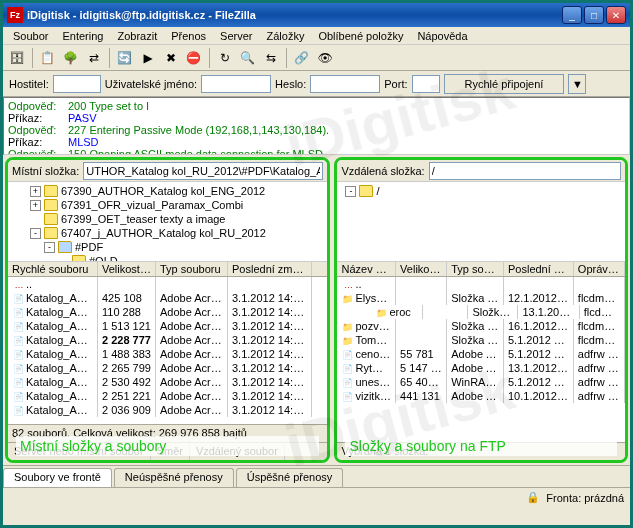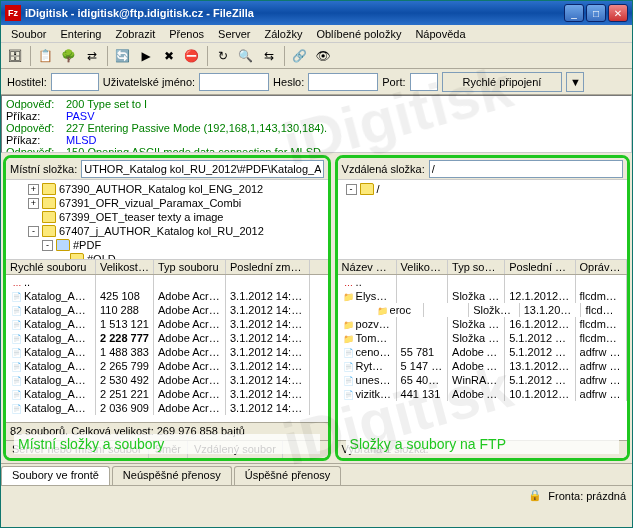--- a/index.html
+++ b/index.html
@@ -1,17 +1,17 @@
 <!DOCTYPE html>
 <html><head>
 <meta charset="utf-8">
 <style>
 * { margin:0; padding:0; box-sizing:border-box; font-family:Tahoma,Arial,sans-serif; font-size:11px; }
 body { background:#fff; width:633px; height:528px; overflow:hidden; position:relative; }
-.window { width:633px; height:528px; border:1px solid #0f766e; background:#ece9d8; position:relative; }
+.window { width:633px; height:528px; border:3px solid #0f766e; background:#ece9d8; position:relative; }
 .titlebar { height:24px; background:linear-gradient(180deg,#2a6fc9 0%,#0d4da6 50%,#2a6fc9 100%); color:#fff; display:flex; align-items:center; padding:0 4px; }
 .titlebar .icon { width:16px; height:16px; background:#c00; color:#fff; display:inline-flex; align-items:center; justify-content:center; font-weight:bold; margin-right:4px; font-size:9px; }
 .titlebar .title { flex:1; font-weight:bold; }
 .titlebar .winbtns { display:flex; gap:2px; }
 .titlebar .winbtn { width:20px; height:18px; background:linear-gradient(180deg,#6fa6e8,#3a6fc0); border:1px solid #0a246a; border-radius:3px; color:#fff; display:flex; align-items:center; justify-content:center; font-size:10px; }
 .titlebar .winbtn.close { background:linear-gradient(180deg,#e88,#c33); }
 .menubar { height:18px; background:#ece9d8; display:flex; align-items:center; padding:0 4px; gap:2px; border-bottom:1px solid #ccc; }
 .menubar span { padding:0 6px; cursor:default; }
 .toolbar { height:26px; background:#ece9d8; display:flex; align-items:center; padding:0 4px; gap:3px; border-bottom:1px solid #aca899; }
 .tbtn { width:20px; height:20px; border:1px solid transparent; display:flex; align-items:center; justify-content:center; cursor:pointer; font-size:12px; }

